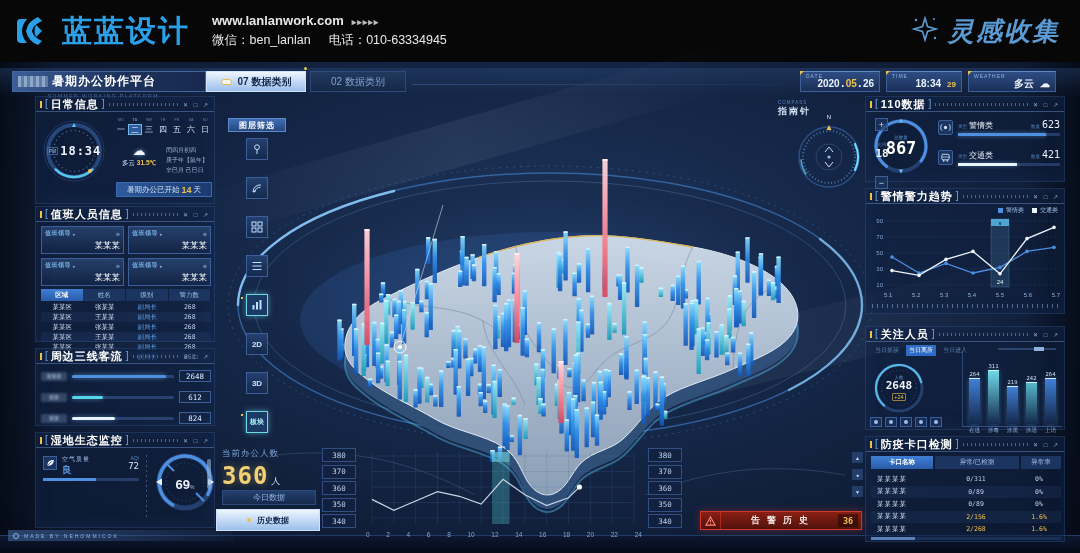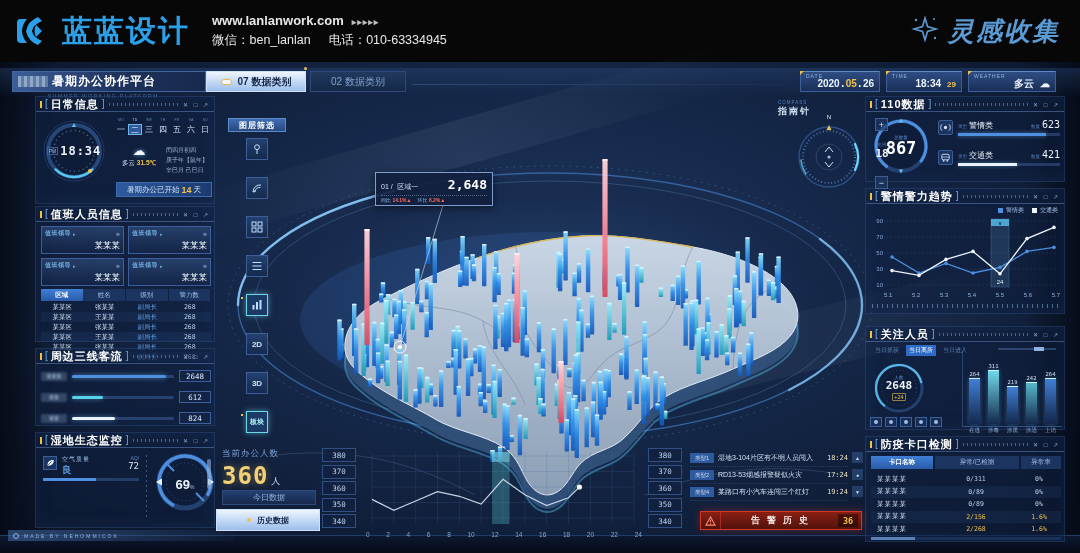--- a/index.html
+++ b/index.html
@@ -825,31 +825,20 @@
         <rect x="343.4" y="266" width="5.2" height="62" fill="url(#gradRed)" rx="0.7" opacity="0.95"></rect>
         <rect x="343.4" y="266" width="5.2" height="2" fill="#fff0f2" opacity="0.9" rx="0.7"></rect>
       </g>
     <g>
       <line x1="228" y1="110" x2="185" y2="252" stroke="#cfe0f2" stroke-width=".8" opacity=".75"></line>
       <circle cx="185" cy="252" r="6" fill="none" stroke="#fff" stroke-width="1" opacity=".9"></circle>
       <circle cx="185" cy="252" r="2" fill="#fff"></circle>
     </g>
   </svg>
 
-  <div id="tooltip">
-    <div class="tt-r1">
-      <span class="tt-idx">01 /</span>&nbsp;
-      <span class="tt-reg">区域一</span>
-      <span class="tt-val">2,648</span>
-    </div>
-    <div class="tt-r2">
-      <span><span>同比</span> <span class="tt-pct">14.1%</span><span class="tt-pct">▲</span></span>
-      <span><span>环比</span> <span class="tt-pct">6.2%</span><span class="tt-pct">▲</span></span>
-    </div>
-  </div>
 
   <div id="compass">
     <div class="c-en">COMPASS</div>
     <div class="c-cn">指南针</div>
     <div id="c-north">N</div>
     <svg id="compass-svg" width="74" height="74" viewBox="0 0 74 74">
       <circle cx="37" cy="41" r="30" fill="rgba(20,40,75,.5)" stroke="#2c4f86" stroke-width="1.4"></circle>
       <circle cx="37" cy="41" r="26" fill="none" stroke="#49719f" stroke-width="2" stroke-dasharray="1 2.4"></circle>
       <path d="M63,28 A30,30 0 0 1 63,54" fill="none" stroke="#6fd8ff" stroke-width="2.2" stroke-linecap="round"></path>
       <path d="M14,58 A30,30 0 0 1 9,44" fill="none" stroke="#6fd8ff" stroke-width="1.6" stroke-linecap="round" opacity=".7"></path>
@@ -1446,39 +1435,20 @@
       <span class="oxl">24</span>
     </div>
   <div class="ycol" id="office-ybox-r">
       <div class="ybox">380</div>
       <div class="ybox">370</div>
       <div class="ybox">360</div>
       <div class="ybox">350</div>
       <div class="ybox">340</div>
     </div>
 
-  <div id="alerts">
-      <div id="alert-rows">
-        <div class="arow">
-          <span class="atag">类型1</span>
-          <span class="atext">湿地3-104片区有不明人员闯入</span>
-          <span class="atime">18:24</span>
-        </div>
-        <div class="arow">
-          <span class="atag">类型2</span>
-          <span class="atext">RD13-53烟感报警疑似火灾</span>
-          <span class="atime">17:24</span>
-        </div>
-        <div class="arow">
-          <span class="atag">类型4</span>
-          <span class="atext">某路口有小汽车连闯三个红灯</span>
-          <span class="atime">19:24</span>
-        </div>
-      </div>
-    </div>
   <div id="alert-scroll">
     <span class="ascr">▲</span>
     <span class="ascr">●</span>
     <span class="ascr">▼</span>
   </div>
   <div id="alarm-banner">
     <span class="ab-ico">
       <svg width="11" height="10" viewBox="0 0 12 11">
           <polygon points="6,1 11,10 1,10" fill="none" stroke="#ff8a76" stroke-width="1.2"></polygon>
           <line x1="6" y1="4.2" x2="6" y2="7" stroke="#ff8a76" stroke-width="1.2"></line>

